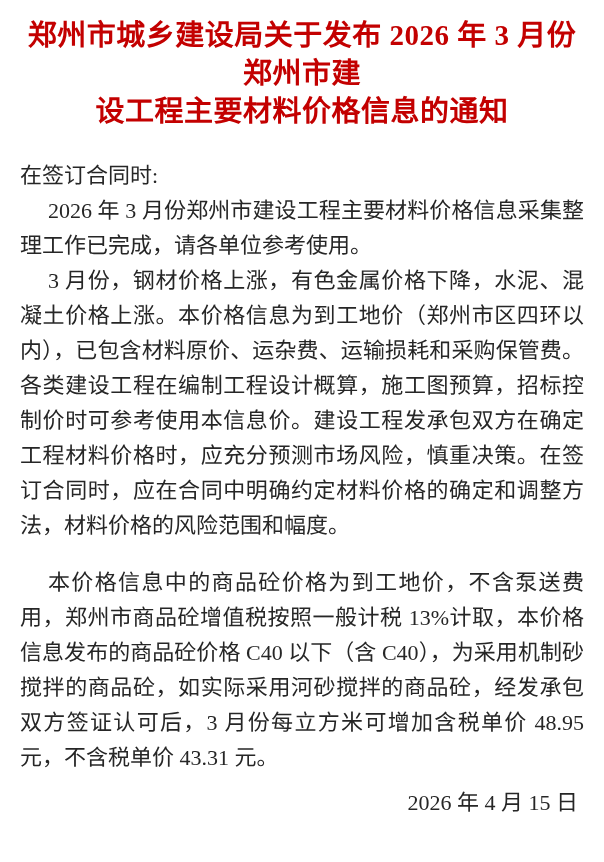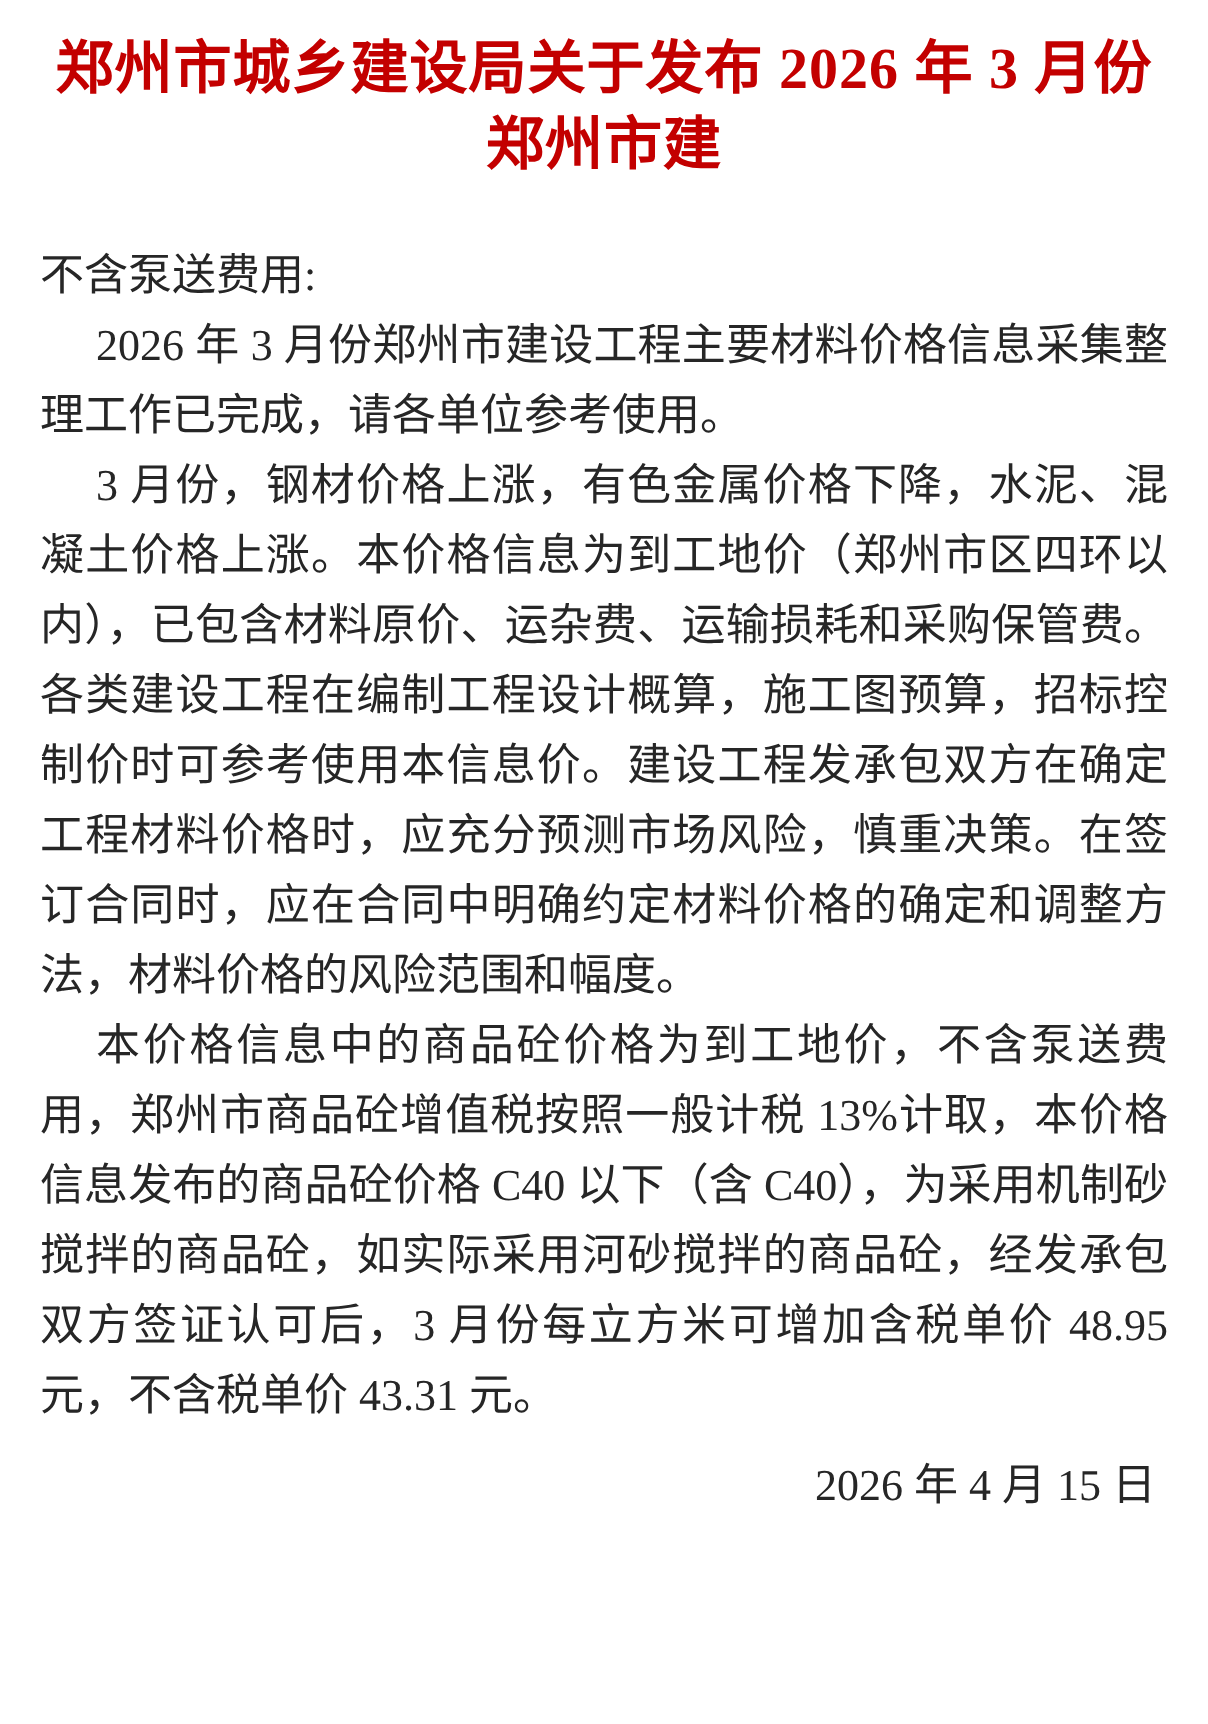--- a/index.html
+++ b/index.html
@@ -31,44 +31,46 @@
   }
   .salutation {
     text-align: left;
   }
   p.para {
     text-align: justify;
     text-justify: inter-character;
     text-indent: 28px;
   }
   p.para-gap {
+    margin-top: 22px;
   }
   .attachment {
     margin-top: 10px;
     text-indent: 28px;
     text-align: left;
   }
   .date {
     margin-top: 10px;
     text-align: right;
     padding-right: 6px;
   }
 </style>
 </head>
 <body>
 
 <div class="page">
 
   <h1 class="title">
     <span class="title-line">郑州市城乡建设局关于发布 2026 年 3 月份郑州市建</span>
+    <span class="title-line">设工程主要材料价格信息的通知</span>
   </h1>
 
   <div class="body-text">
 
-    <div class="salutation">不含泵送费用:</div>
+    <div class="salutation">在签订合同时:</div>
 
     <p class="para">2026 年 3 月份郑州市建设工程主要材料价格信息采集整理工作已完成，请各单位参考使用。</p>
 
     <p class="para">3 月份，钢材价格上涨，有色金属价格下降，水泥、混凝土价格上涨。本价格信息为到工地价（郑州市区四环以内），已包含材料原价、运杂费、运输损耗和采购保管费。各类建设工程在编制工程设计概算，施工图预算，招标控制价时可参考使用本信息价。建设工程发承包双方在确定工程材料价格时，应充分预测市场风险，慎重决策。在签订合同时，应在合同中明确约定材料价格的确定和调整方法，材料价格的风险范围和幅度。</p>
 
     <p class="para para-gap">本价格信息中的商品砼价格为到工地价，不含泵送费用，郑州市商品砼增值税按照一般计税 13%计取，本价格信息发布的商品砼价格 C40 以下（含 C40），为采用机制砂搅拌的商品砼，如实际采用河砂搅拌的商品砼，经发承包双方签证认可后，3 月份每立方米可增加含税单价 48.95 元，不含税单价 43.31 元。</p>
 
 
     <div class="date">2026 年 4 月 15 日</div>
 

